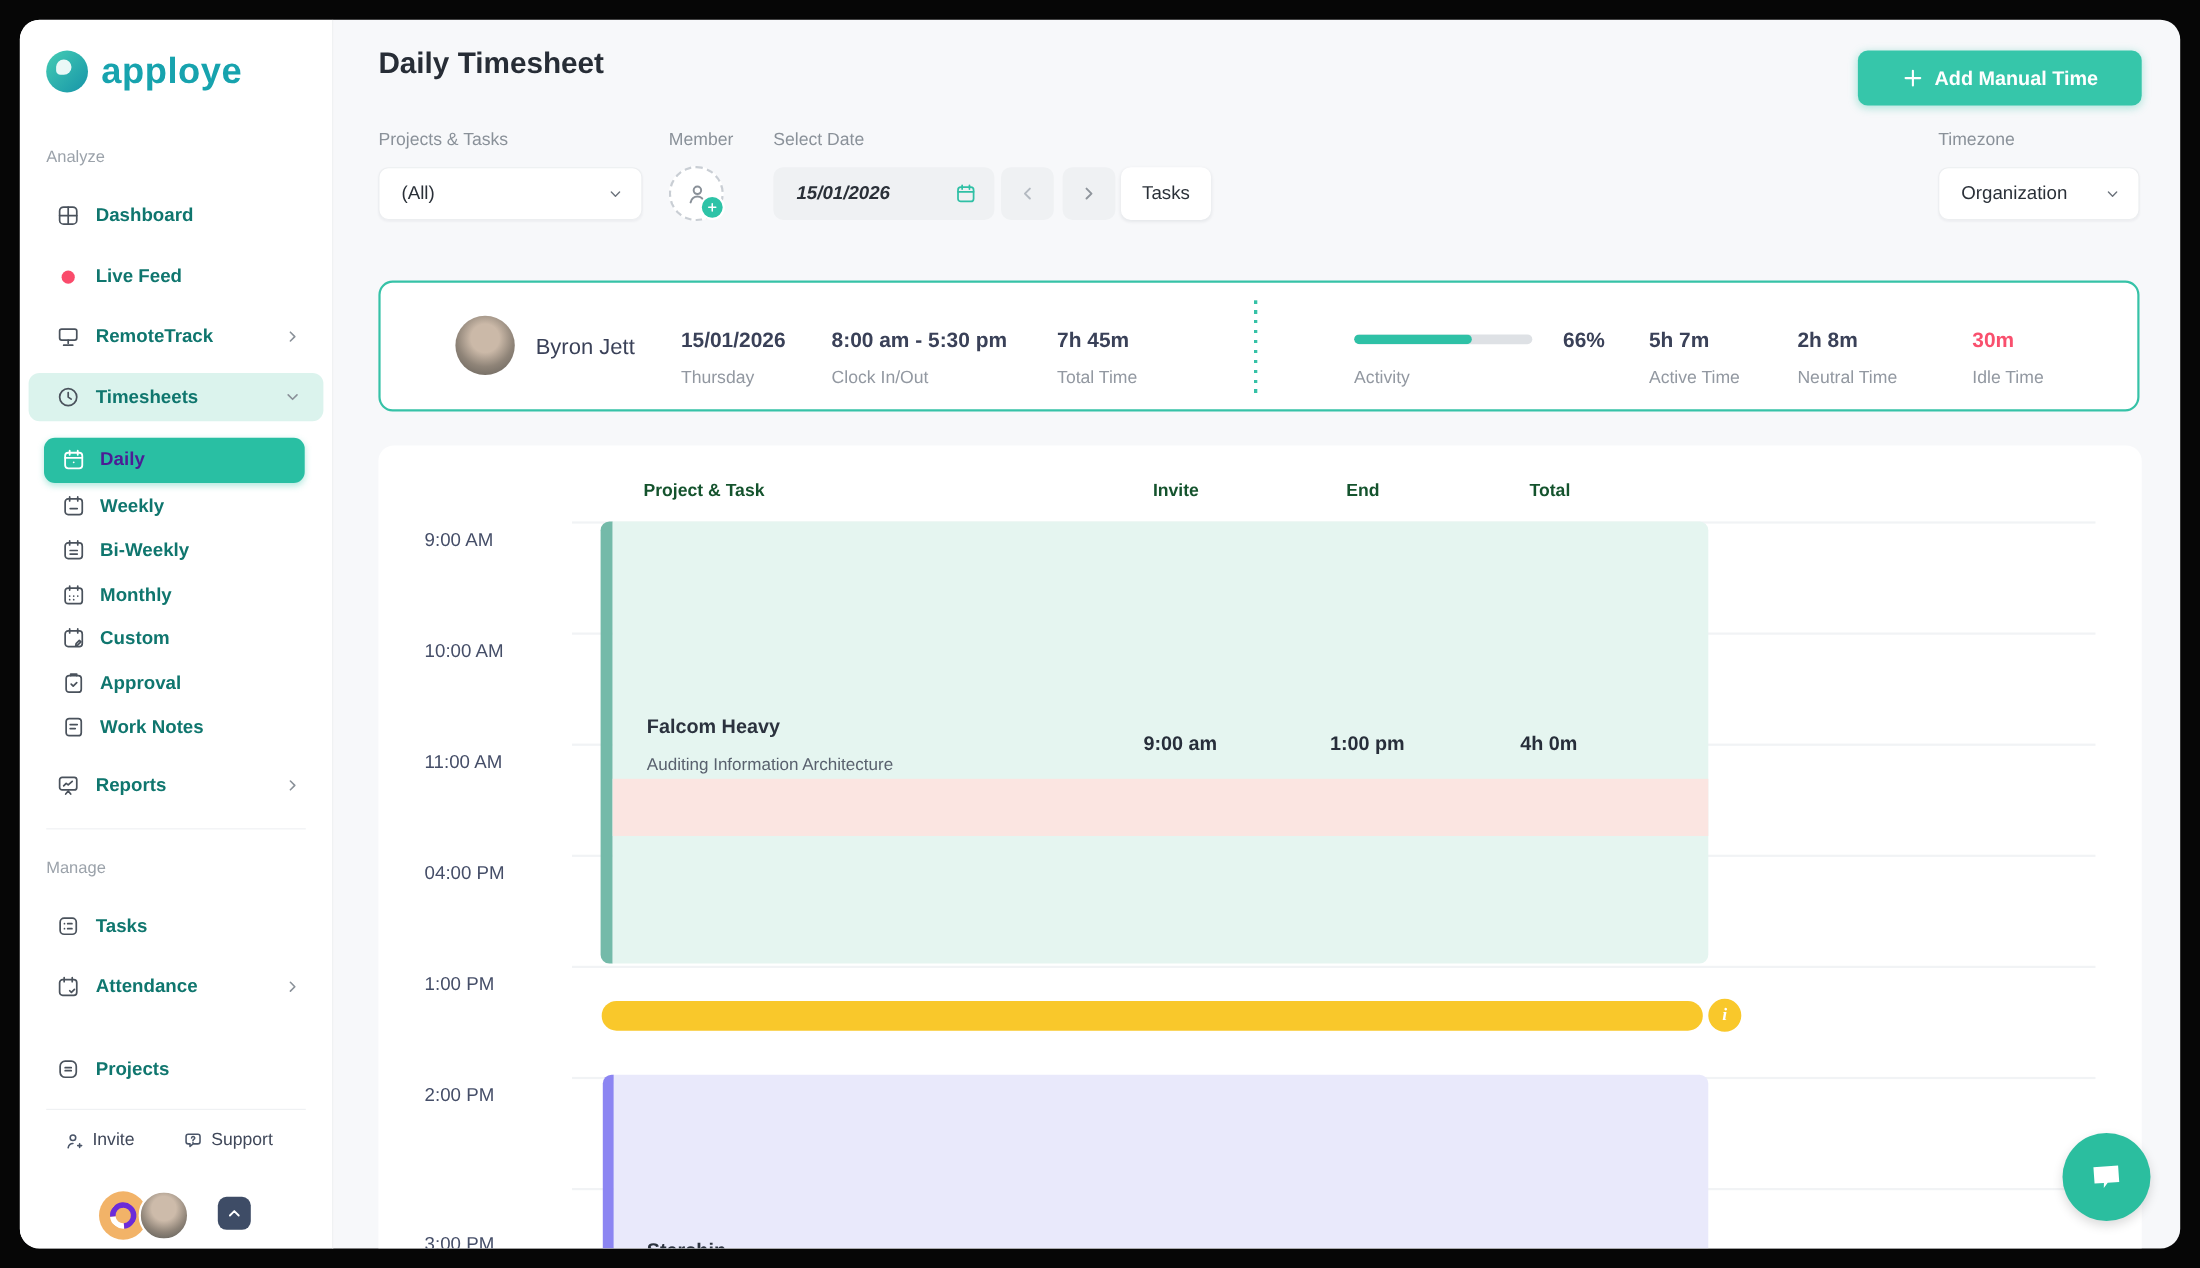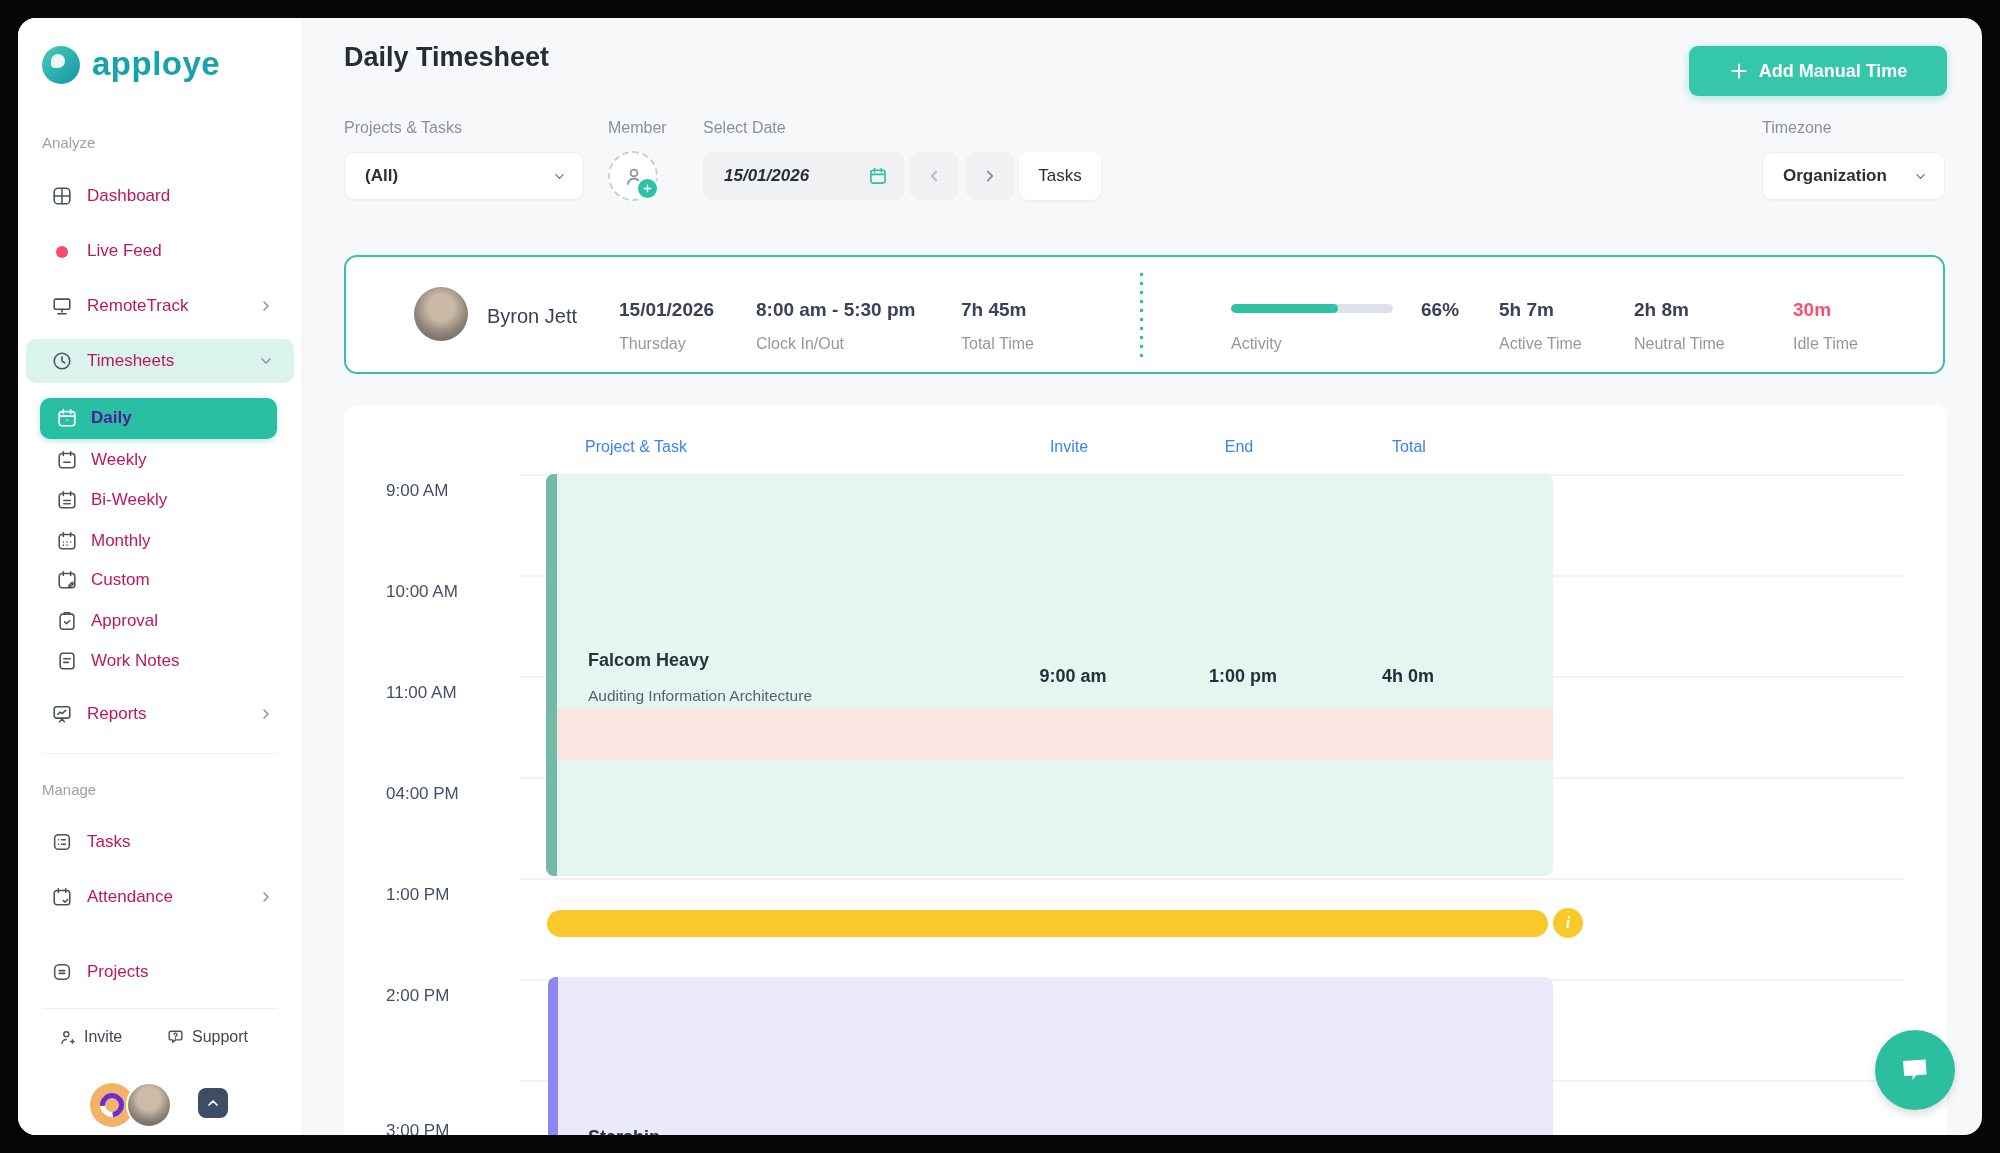--- a/index.html
+++ b/index.html
@@ -6,59 +6,59 @@
   body{width:2000px;height:1153px;background:#060606;font-family:"Liberation Sans",sans-serif;position:relative;}
   #app{position:absolute;left:18px;top:18px;width:1964px;height:1117px;background:#F7F8FA;border-radius:18px;overflow:hidden;}
   
   #sidebar{position:absolute;left:0;top:0;width:284px;height:100%;background:#fff;border-right:1px solid #EDEFF1;}
   .logo-ic{position:absolute;left:24px;top:28px;width:38px;height:38px;border-radius:50%;background:linear-gradient(135deg,#45CDB4,#1694A8);}
   .logo-ic:after{content:"";position:absolute;left:9px;top:8px;width:14px;height:14px;border-radius:50% 50% 50% 4px;background:#fff;opacity:.9;}
   .logo-word{position:absolute;left:74px;top:27px;font-size:33px;font-weight:700;color:#17A3AE;letter-spacing:.5px;}
   .sec{position:absolute;left:24px;font-size:15px;color:#9BA2AA;font-weight:500;}
   .si{position:absolute;left:0;width:284px;height:40px;}
   .si .ic{position:absolute;left:33px;top:9px;width:22px;height:22px;color:#4A525C;}
-  .si .lbl{position:absolute;left:69px;top:10px;font-size:17px;color:#be185d;font-weight:400;}
+  .si .lbl{position:absolute;left:69px;top:10px;font-size:17px;color:#0f766e;font-weight:700;}
   .si .chev{position:absolute;left:240px;top:12px;width:16px;height:16px;color:#8A9199;}
   .si.sub .ic{left:38px}.si.sub .lbl{left:73px}
   .si.hl{left:8px;width:268px;height:44px;background:#DBF3ED;border-radius:10px;}
   .si.hl .ic{left:25px;top:11px}.si.hl .lbl{left:61px;top:12px}.si.hl .chev{left:232px;top:14px}
   .si.active{left:22px;width:237px;height:41px;background:#29BFA3;border-radius:10px;box-shadow:0 2px 6px rgba(41,191,163,.35);}
   .si.active .ic{left:16px;top:9px;color:#fff;}
   .si.active .lbl{left:51px;top:10px;color:#4c1d95;font-weight:600;}
   .sdiv{position:absolute;left:24px;width:236px;border-top:1px solid #EEF0F2;}
   .red-dot{position:absolute;left:38px;top:15px;width:12px;height:12px;border-radius:50%;background:#FA4B6B;}
   .foot-item{position:absolute;top:999px;height:40px;display:flex;align-items:center;gap:7px;color:#3F4759;font-size:16px;font-weight:500;}
   .foot-item .ic{width:19px;height:19px;color:#4A5568;}
   .av{position:absolute;border-radius:50%;}
   .up-btn{position:absolute;left:180px;top:1070px;width:30px;height:30px;background:#3E4C66;border-radius:8px;color:#fff;display:flex;align-items:center;justify-content:center;}
   
   .page-title{position:absolute;left:326px;top:24px;font-size:27px;font-weight:700;color:#272D36;}
   .add-btn{position:absolute;left:1671px;top:28px;width:258px;height:50px;background:#36C6AA;border-radius:9px;color:#fff;display:flex;align-items:center;justify-content:center;gap:10px;font-size:18px;font-weight:600;box-shadow:0 2px 8px rgba(54,198,170,.4);}
   .flabel{position:absolute;top:101px;font-size:16px;color:#8A9199;font-weight:500;}
   .ctrl{position:absolute;top:134px;height:48px;background:#fff;border:1px solid #ECEEF0;border-radius:9px;box-shadow:0 1px 2px rgba(20,30,40,.04);box-sizing:border-box;display:flex;align-items:center;}
-  .ctrl .txt{font-size:17px;color:#2A3038;font-weight:700;}
+  .ctrl .txt{font-size:17px;color:#2A3038;font-weight:400;}
   .ctrl .cdown{position:absolute;right:16px;width:15px;height:15px;color:#6B727B;}
   .member-btn{position:absolute;left:590px;top:133px;width:50px;height:50px;border-radius:50%;border:2px dashed #C9CED4;background:#fff;box-sizing:border-box;}
   .member-btn .pic{position:absolute;left:12px;top:11px;width:24px;height:24px;color:#8A9199;}
   .member-badge{position:absolute;right:-3px;bottom:-1px;width:19px;height:19px;border-radius:50%;background:#2EC3A7;border:2px solid #fff;color:#fff;display:flex;align-items:center;justify-content:center;}
   .date-field{position:absolute;left:685px;top:134px;width:201px;height:48px;background:#EFF1F3;border-radius:9px;display:flex;align-items:center;}
   .date-field .txt{font-size:17px;font-style:italic;font-weight:600;color:#2A3038;margin-left:21px;}
   .nav-btn{position:absolute;top:134px;width:48px;height:48px;background:#EFF1F3;border-radius:9px;display:flex;align-items:center;justify-content:center;}
   .today-btn{position:absolute;left:1001px;top:134px;width:82px;height:48px;background:#fff;border-radius:9px;box-shadow:0 1px 3px rgba(20,30,40,.07);display:flex;align-items:center;justify-content:center;font-size:17px;color:#2A3038;font-weight:500;}
   
   #card{position:absolute;left:326px;top:237px;width:1601px;height:119px;background:#fff;border:2px solid #36C2A7;border-radius:13px;box-sizing:border-box;}
   .cval{position:absolute;top:42px;font-size:19px;font-weight:700;color:#3A4158;white-space:nowrap;}
   .clab{position:absolute;top:78px;font-size:16px;color:#9298A1;white-space:nowrap;}
   .card-avatar{position:absolute;left:68px;top:30px;width:54px;height:54px;border-radius:50%;background:radial-gradient(circle at 50% 38%,#cbb9a8 0 30%,#8f8478 60%,#5e5a54 100%);}
   .dotted-div{position:absolute;left:794px;top:16px;width:3px;height:86px;background:repeating-linear-gradient(#35C1A6 0 3px,transparent 3px 9px);}
   .act-track{position:absolute;left:885px;top:47px;width:162px;height:9px;border-radius:5px;background:#DEE1E5;overflow:hidden;}
   .act-fill{height:100%;background:#2EC1A6;border-radius:5px;}
   
   #panel{position:absolute;left:326px;top:387px;width:1603px;height:730px;background:#fff;border-radius:14px 14px 0 0;overflow:hidden;}
-  .thead{position:absolute;top:33px;font-size:16px;color:#3b82f6;font-weight:400;}
+  .thead{position:absolute;top:33px;font-size:16px;color:#14532d;font-weight:700;}
   .hourlbl{position:absolute;left:42px;width:100px;font-size:17px;color:#454E68;font-weight:500;}
   .gridline{position:absolute;left:176px;width:1385px;height:2px;background:#F1F3F5;}
   .blk-teal-strip{position:absolute;left:202px;top:69px;width:11px;height:402px;background:#74BAA9;border-radius:8px 0 0 8px;}
   .blk-teal{position:absolute;left:213px;top:69px;width:996px;height:402px;background:#E5F5F0;border-radius:0 8px 8px 0;}
   .blk-pink{position:absolute;left:213px;top:303px;width:996px;height:52px;background:#FBE5E1;}
   .proj-name{position:absolute;left:244px;font-size:18px;font-weight:700;color:#2B323E;}
   .proj-task{position:absolute;left:244px;font-size:15.5px;color:#59616E;}
   .tval{position:absolute;font-size:18px;font-weight:700;color:#272E3A;transform:translateX(-50%);white-space:nowrap;}
   .ybar{position:absolute;left:203px;top:505px;width:1001px;height:27px;background:#F9C82B;border-radius:14px;}
   .ybadge{position:absolute;left:1206px;top:500px;width:36px;height:36px;border-radius:50%;background:#F9C82B;border:3px solid #fff;box-sizing:border-box;color:#fff;font-style:italic;font-weight:700;font-size:16px;font-family:"Liberation Serif",serif;display:flex;align-items:center;justify-content:center;}

